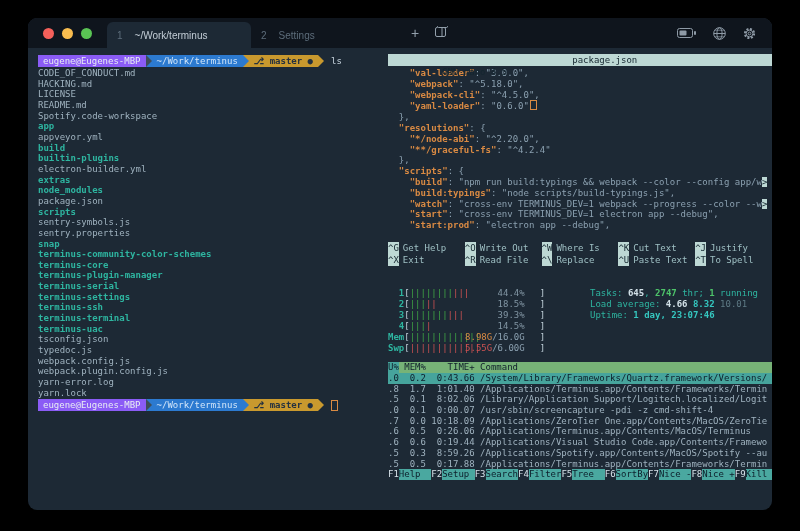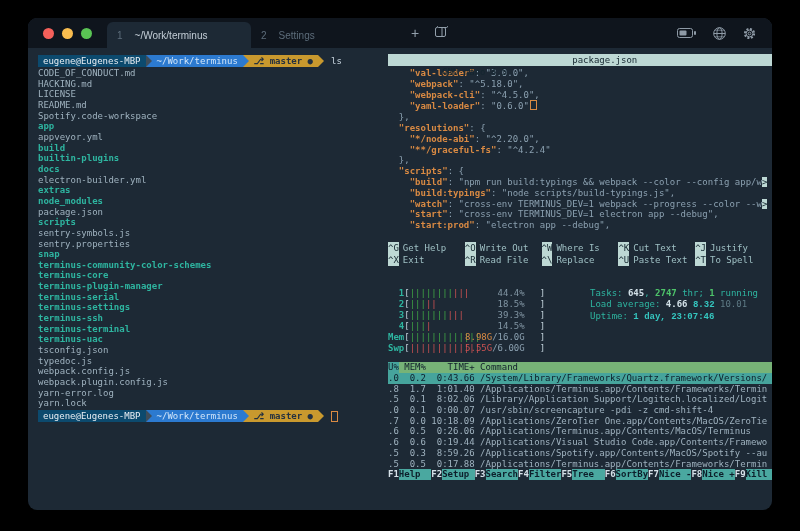--- a/index.html
+++ b/index.html
@@ -24,21 +24,21 @@
   .icons svg{display:block;}
   
   .content{position:absolute;top:30px;bottom:0;left:0;right:0;display:flex;font-size:9px;}
   .left-pane{width:350px;padding:6px 0 0 10px;overflow:hidden;}
   .right-pane{flex:1;padding:6px 0 0 0;overflow:hidden;position:relative;}
   .line{line-height:10.65px;white-space:pre;color:#9fb2bf;}
   .line.dir{color:#2eb5a0;font-weight:bold;}
   
   .prompt-line{height:12px;margin:1px 0;display:flex;align-items:center;white-space:pre;}
   .seg{display:inline-flex;align-items:center;height:12px;padding:0 5px;}
-  .s1{background:#0c4a6e;color:#e8eef3;}
+  .s1{background:#8b5cf6;color:#e8eef3;}
   .s2{background:#2c7ad0;color:#d3e6f9;}
   .s3{background:#c9992e;color:#243140;font-weight:bold;}
   .tri{width:0;height:0;border-top:6px solid transparent;border-bottom:6px solid transparent;border-left:6px solid;}
   .t12{border-left-color:#3e4d5a;background:#2c7ad0;}
   .t23{border-left-color:#2c7ad0;background:#c9992e;}
   .t30{border-left-color:#c9992e;}
   .cmd{color:#c9d6e0;padding-left:7px;}
   .cursor{display:inline-block;width:5px;height:9px;border:1px solid #d98a43;margin-left:7px;}
   
   .nano-title{position:relative;height:12px;line-height:12px;background:#bdd8d4;color:#14262f;
@@ -67,32 +67,32 @@
   .mval{position:absolute;right:15px;top:0;}
   .dim{color:#8195a3;}
   .org{color:#d98a43;}
   .redt{color:#cc5252;}
   .dimv{color:#8ba0b0;}
   .info{margin-left:12px;}
   .iline{line-height:11px;white-space:pre;}
   .lbl{color:#2eb5a0;}
   .bb{color:#d3e1e8;font-weight:bold;}
   .bg{color:#4ec46a;font-weight:bold;}
-  .bc{color:#35c7c0;font-weight:bold;font-family:Liberation Mono, monospace;}
+  .bc{color:#35c7c0;font-weight:bold;}
   .idim{color:#5e7a85;}
   .ptable{margin-top:8px;}
   .phead{display:flex;background:#77b377;color:#11202c;line-height:11px;white-space:pre;}
   .phsort{background:#46a49c;}
   .prow{display:flex;line-height:10.7px;white-space:pre;color:#9fb2bf;}
   .prow.selected{background:#46a49c;color:#0d1f2b;}
   .c-cpu{width:2ch;text-align:right;flex:none;}
   .c-mem{width:5ch;text-align:right;flex:none;}
   .c-time{width:9ch;text-align:right;flex:none;}
   .c-cmd{flex:1;padding-left:1ch;overflow:hidden;}
-  .fnbar{display:flex;line-height:11px;white-space:pre;font-weight:bold;}
+  .fnbar{display:flex;line-height:11px;white-space:pre;}
   .fnitem{display:flex;flex:none;}
   .fnk{color:#d7e2ea;}
   .fnl{background:#4aa8a0;color:#0d1f2b;width:6ch;overflow:hidden;flex:none;}
 </style>
 </head>
 <body>
 
 <div class="window">
 
   <div class="titlebar">
@@ -150,21 +150,20 @@
       <div>
           <div class="line ">CODE_OF_CONDUCT.md</div>
           <div class="line ">HACKING.md</div>
           <div class="line ">LICENSE</div>
           <div class="line ">README.md</div>
           <div class="line ">Spotify.code-workspace</div>
           <div class="line dir">app</div>
           <div class="line ">appveyor.yml</div>
           <div class="line dir">build</div>
           <div class="line dir">builtin-plugins</div>
-          <div class="line dir">docs</div>
           <div class="line ">electron-builder.yml</div>
           <div class="line dir">extras</div>
           <div class="line dir">node_modules</div>
           <div class="line ">package.json</div>
           <div class="line dir">scripts</div>
           <div class="line ">sentry-symbols.js</div>
           <div class="line ">sentry.properties</div>
           <div class="line dir">snap</div>
           <div class="line dir">terminus-community-color-schemes</div>
           <div class="line dir">terminus-core</div>

